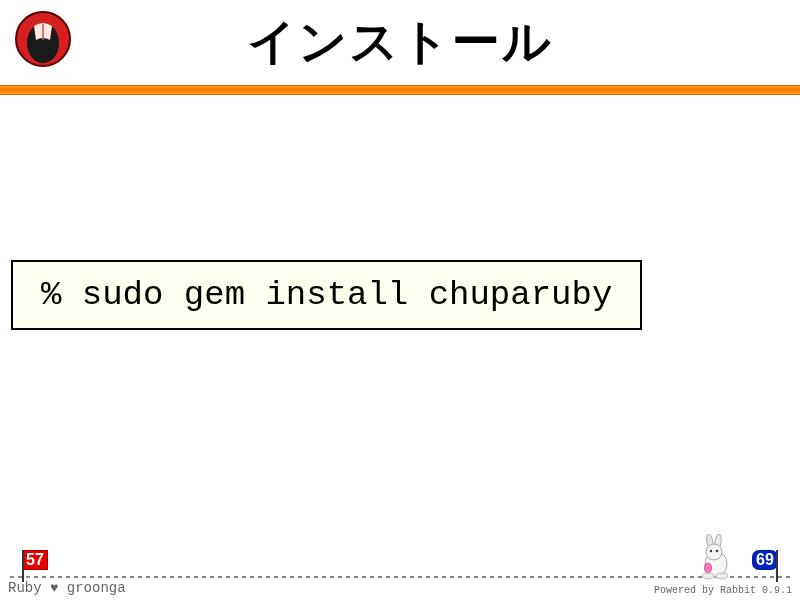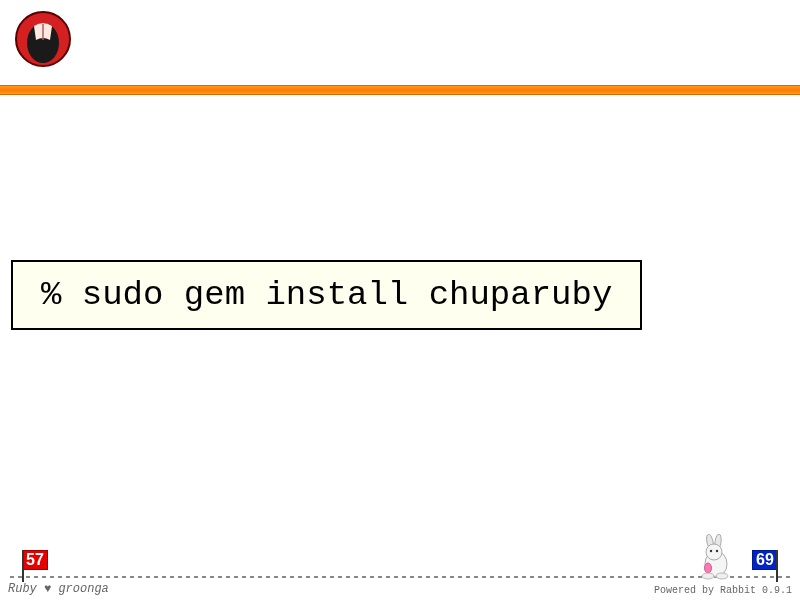--- a/index.html
+++ b/index.html
@@ -96,37 +96,36 @@
     position: absolute;
     left: 0;
     top: 0;
     width: 2px;
     height: 32px;
     background: #333;
   }
   .flag-red { left: 22px; }
   .flag-red .box { background: #e60000; }
   .flag-blue { right: 22px; }
-  .flag-blue .box { background: #0024c8; }
+  .flag-blue .box { background: #0024c8; border-radius: 7px; }
   .flag-blue .pole { left: auto; right: 0; }
   .rabbit {
     position: absolute;
     right: 60px;
     bottom: 18px;
     width: 48px;
     height: 48px;
   }
   .footer-left {
     position: absolute;
     left: 8px;
     bottom: 4px;
-    font-size: 12px;
+    font-size: 14px;
     font-family: "Courier New", monospace;
     color: #666;
-    font-style: italic;
   }
   .footer-right {
     position: absolute;
     right: 8px;
     bottom: 4px;
     font-size: 10px;
     font-family: "Courier New", monospace;
     color: #666;
   }
 </style>
@@ -135,20 +134,21 @@
 
 <div class="header">
   <div class="logo">
     <svg viewBox="0 0 58 58">
       <ellipse cx="29" cy="29" rx="27" ry="27" fill="#d42020" stroke="#5a0000" stroke-width="2"></ellipse>
       <ellipse cx="29" cy="33" rx="16" ry="20" fill="#1a1a1a"></ellipse>
       <path d="M 20 16 Q 29 10 38 16 L 36 30 Q 29 26 22 30 Z" fill="#ffe8e0"></path>
       <line x1="29" y1="14" x2="29" y2="30" stroke="#aa6060" stroke-width="1.5"></line>
     </svg>
   </div>
+  <div class="title">インストール</div>
 </div>
 
 <div class="divider"></div>
 
 <div class="content">
   <div class="codebox">% sudo gem install chuparuby</div>
 </div>
 
 <div class="footer">
   <div class="track"></div>

